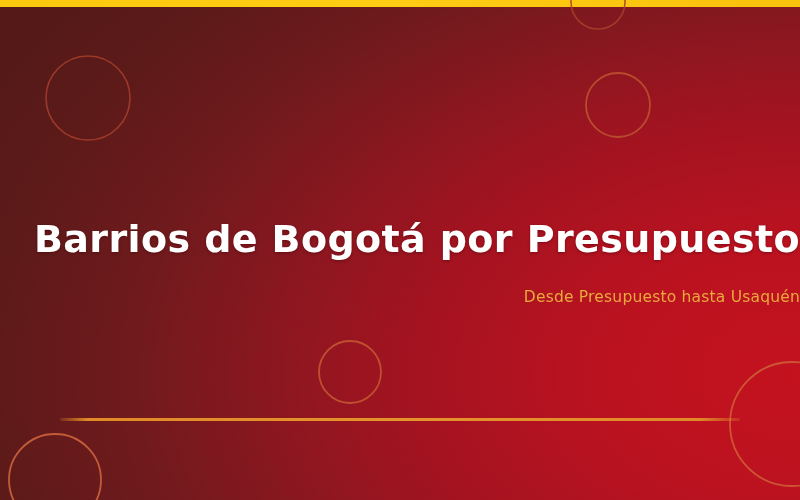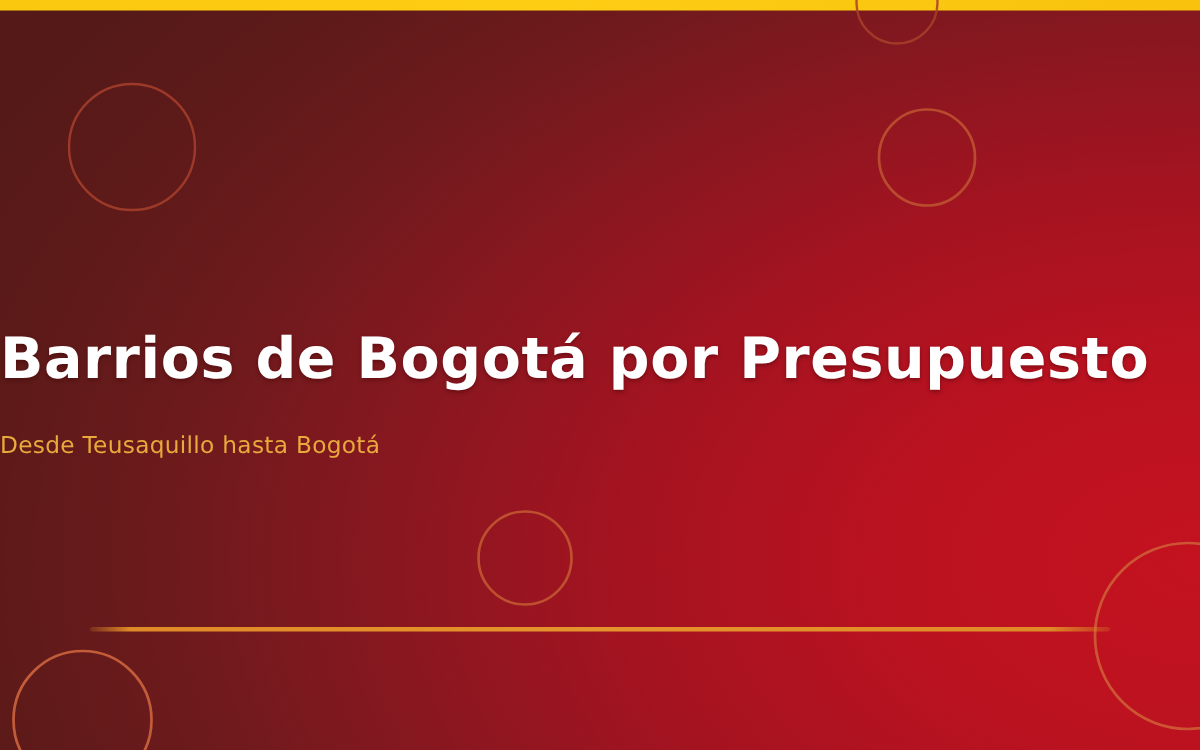--- a/index.html
+++ b/index.html
@@ -58,21 +58,21 @@
         rgba(225,150,40,0.2) 100%);
     border-radius: 2px;
   }
 
   
   .text-block {
     position: absolute;
     left: 0;
     top: 210px;
     width: 800px;
-    text-align: left;
+    text-align: right;
   }
   .title {
     margin: 0;
     font-family: "DejaVu Sans", sans-serif;
     font-size: 38px;
     font-weight: bold;
     letter-spacing: 0.4px;
     color: #ffffff;
     line-height: 58px;
     text-shadow: 0 1px 3px rgba(60,0,0,0.45);
@@ -112,17 +112,17 @@
     <circle cx="618" cy="105" r="32" fill="none" stroke="#bc5130" stroke-width="1.8" opacity="0.9"></circle>
     <circle cx="350" cy="372" r="31" fill="none" stroke="#c25632" stroke-width="1.8" opacity="0.9"></circle>
     <circle cx="55" cy="480" r="46" fill="none" stroke="#c8603a" stroke-width="1.8" opacity="0.95"></circle>
     <circle cx="792" cy="424" r="62" fill="none" stroke="#cf5a36" stroke-width="1.8" opacity="0.95"></circle>
   </svg>
 
   <div class="divider"></div>
 
   <div class="text-block">
     <h1 class="title">Barrios de Bogotá por Presupuesto</h1>
-    <p class="subtitle">Desde Teusaquillo hasta Bogotá</p>
+    <p class="subtitle">Desde Presupuesto hasta Usaquén</p>
   </div>
 
 
 </div>
 
 </body></html>

